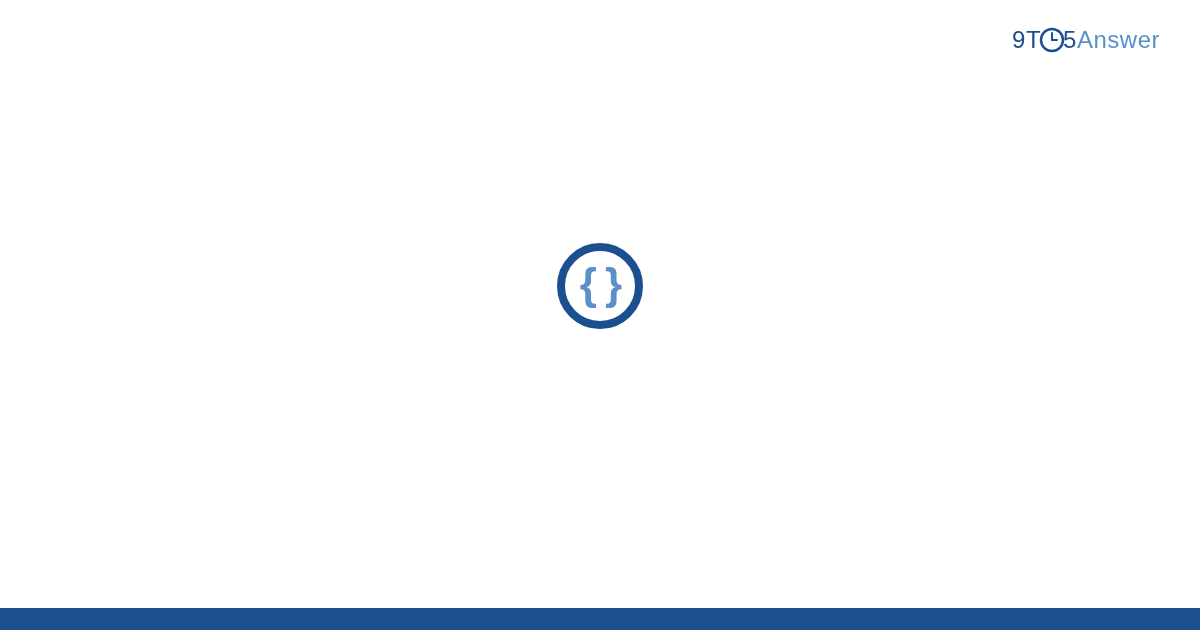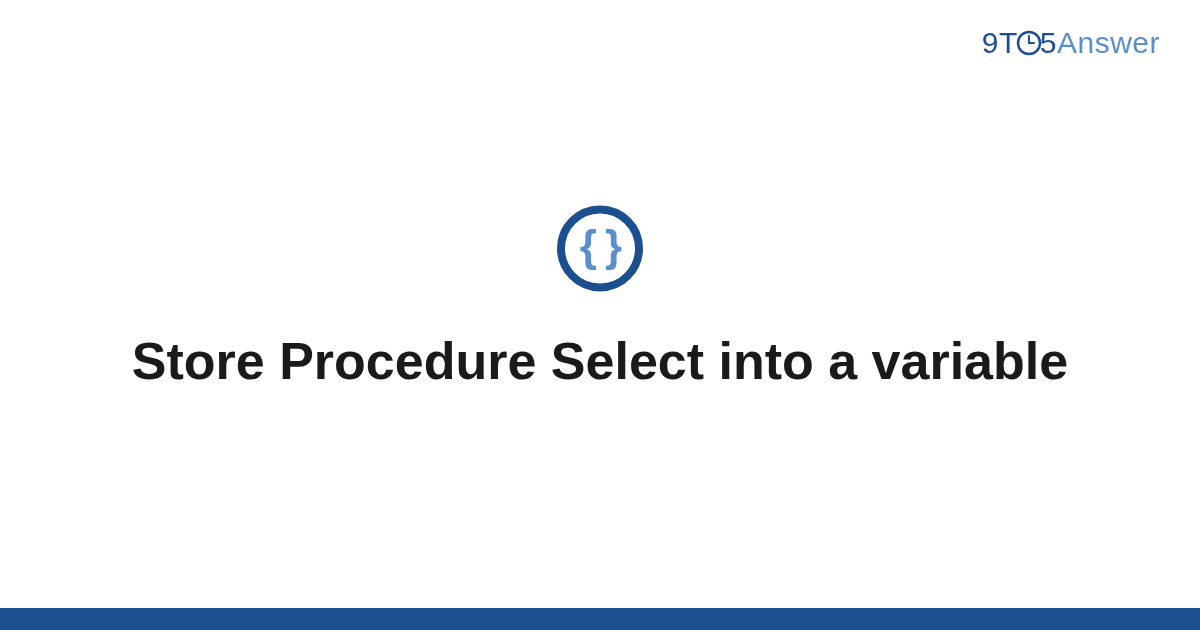--- a/index.html
+++ b/index.html
@@ -12,21 +12,21 @@
       height: 630px;
       background: #ffffff;
       font-family: -apple-system, BlinkMacSystemFont, "Segoe UI", Helvetica, Arial, sans-serif;
       position: relative;
       overflow: hidden;
     }
     .logo {
       position: absolute;
       top: 26px;
       right: 40px;
-      font-size: 30px;
+      font-size: 24px;
       font-weight: 400;
       letter-spacing: 0.5px;
       margin-left: 14px;
     }
     .logo-9t {
       color: #1c4f8f;
       font-weight: 500;
     }
     .logo-o {
       display: inline-flex;
@@ -102,16 +102,15 @@
         <line x1="13" y1="13" x2="13" y2="6" stroke="#1c4f8f" stroke-width="2" stroke-linecap="round"></line>
         <line x1="13" y1="13" x2="18" y2="13" stroke="#1c4f8f" stroke-width="2" stroke-linecap="round"></line>
       </svg>
     </span><span class="logo-5">5</span><span class="logo-answer">Answer</span>
 </div>
 
 <div class="center-content">
   <div class="icon-circle">
     <span class="braces">{ }</span>
   </div>
-  <h1 class="title">Store Procedure Select into a variable</h1>
 </div>
 
 <div class="bottom-bar"></div>
 
 </body></html>

